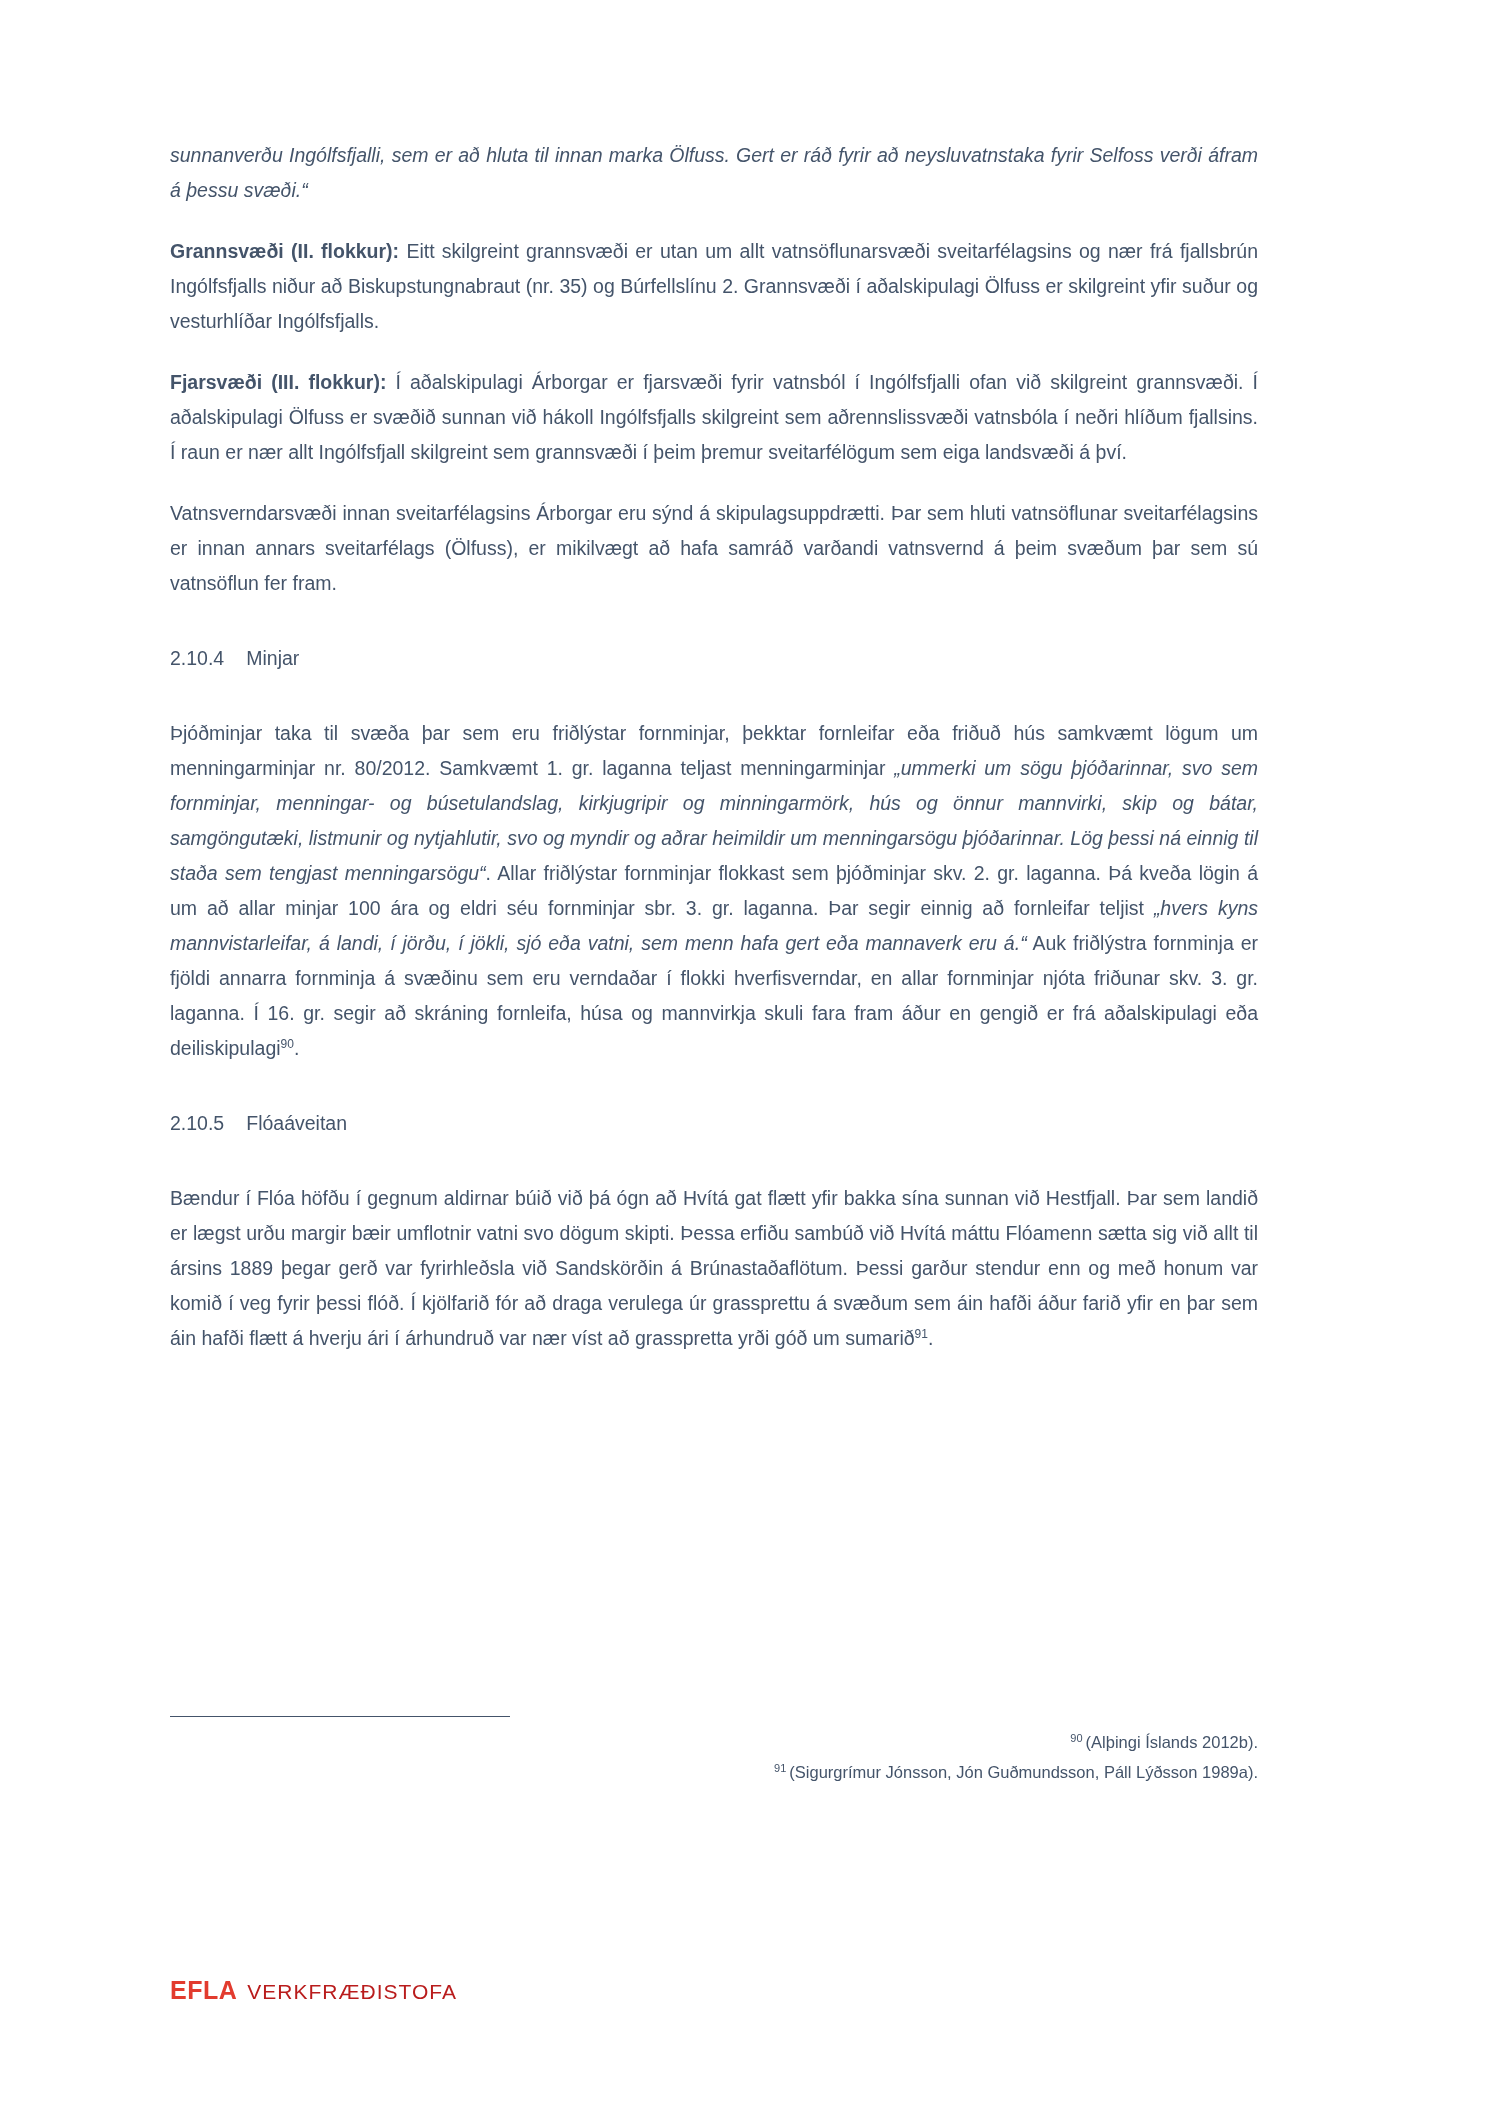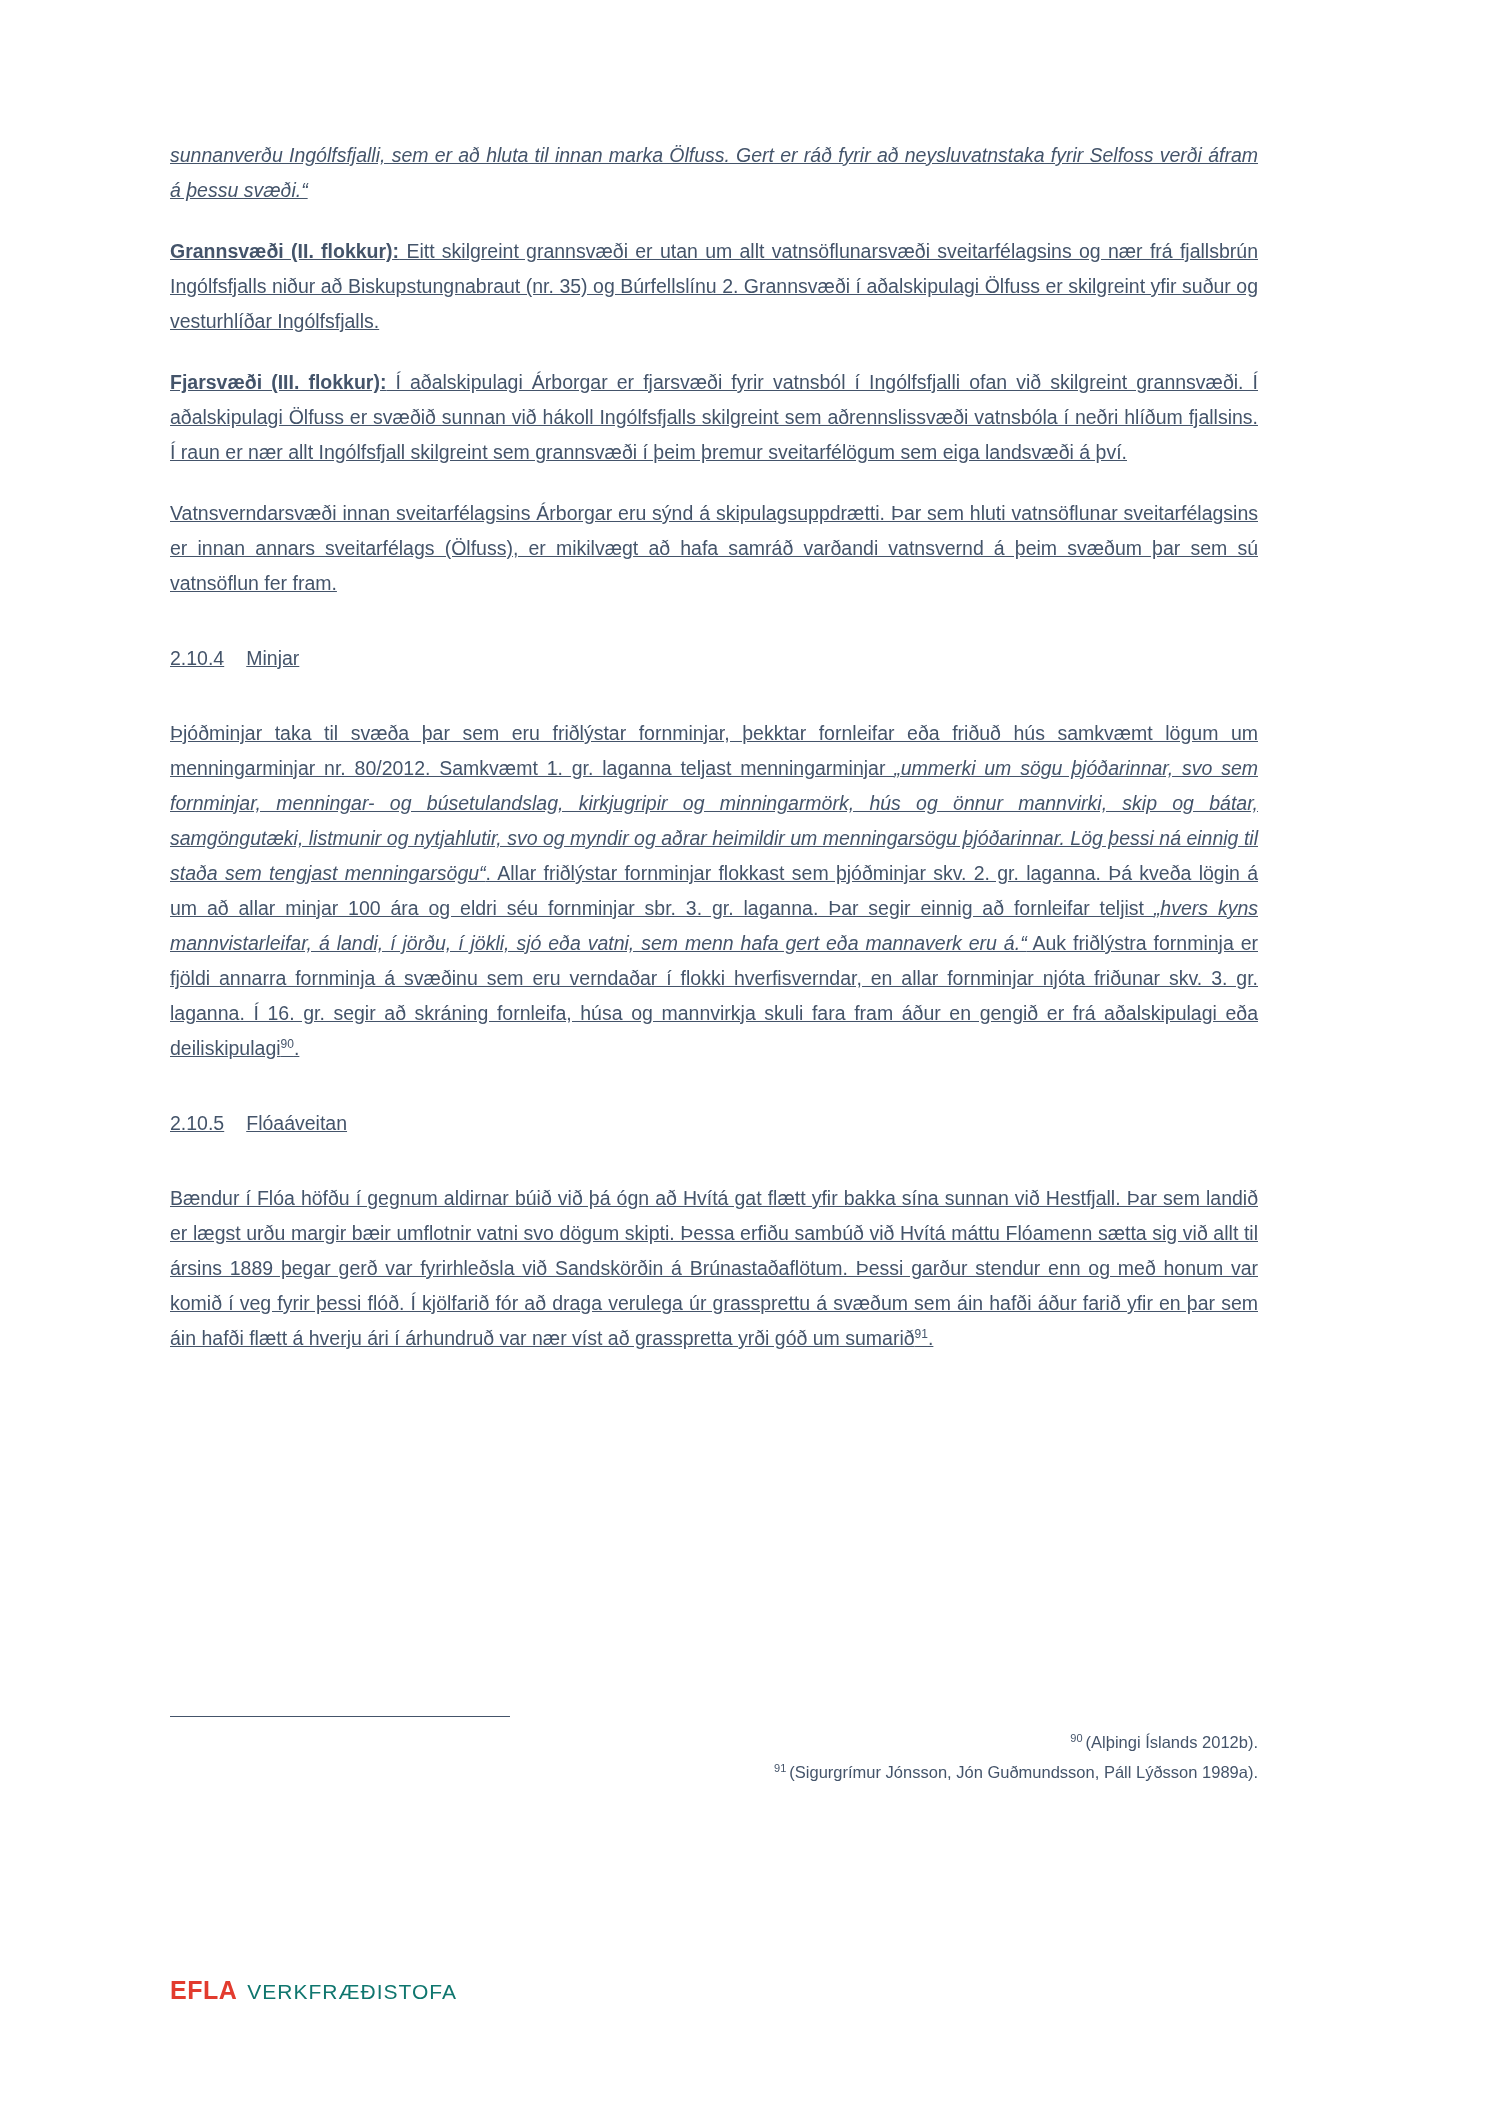--- a/index.html
+++ b/index.html
@@ -18,21 +18,20 @@
     overflow: hidden;
   }
   .content {
     position: absolute;
     top: 138px;
     left: 170px;
     width: 1088px;
     font-size: 19.5px;
     line-height: 35px;
     text-align: justify;
-    text-decoration: underline;
   }
   .content p {
     margin: 0 0 26px 0;
   }
   .run-bold { font-weight: bold; }
   .run-italic { font-style: italic; }
   sup {
     font-size: 12px;
     line-height: 0;
     vertical-align: super;
@@ -74,21 +73,21 @@
     gap: 10px;
   }
   .logo-efla {
     color: #e23b2e;
     font-weight: bold;
     font-size: 25px;
     letter-spacing: 0.5px;
     margin-top: 36px;
   }
   .logo-suffix {
-    color: #0f766e;
+    color: #b91c1c;
     font-size: 21px;
     letter-spacing: 1px;
   }
 </style>
 </head>
 <body>
 
 <div class="page">
 
   <main class="content" id="doc-content">

